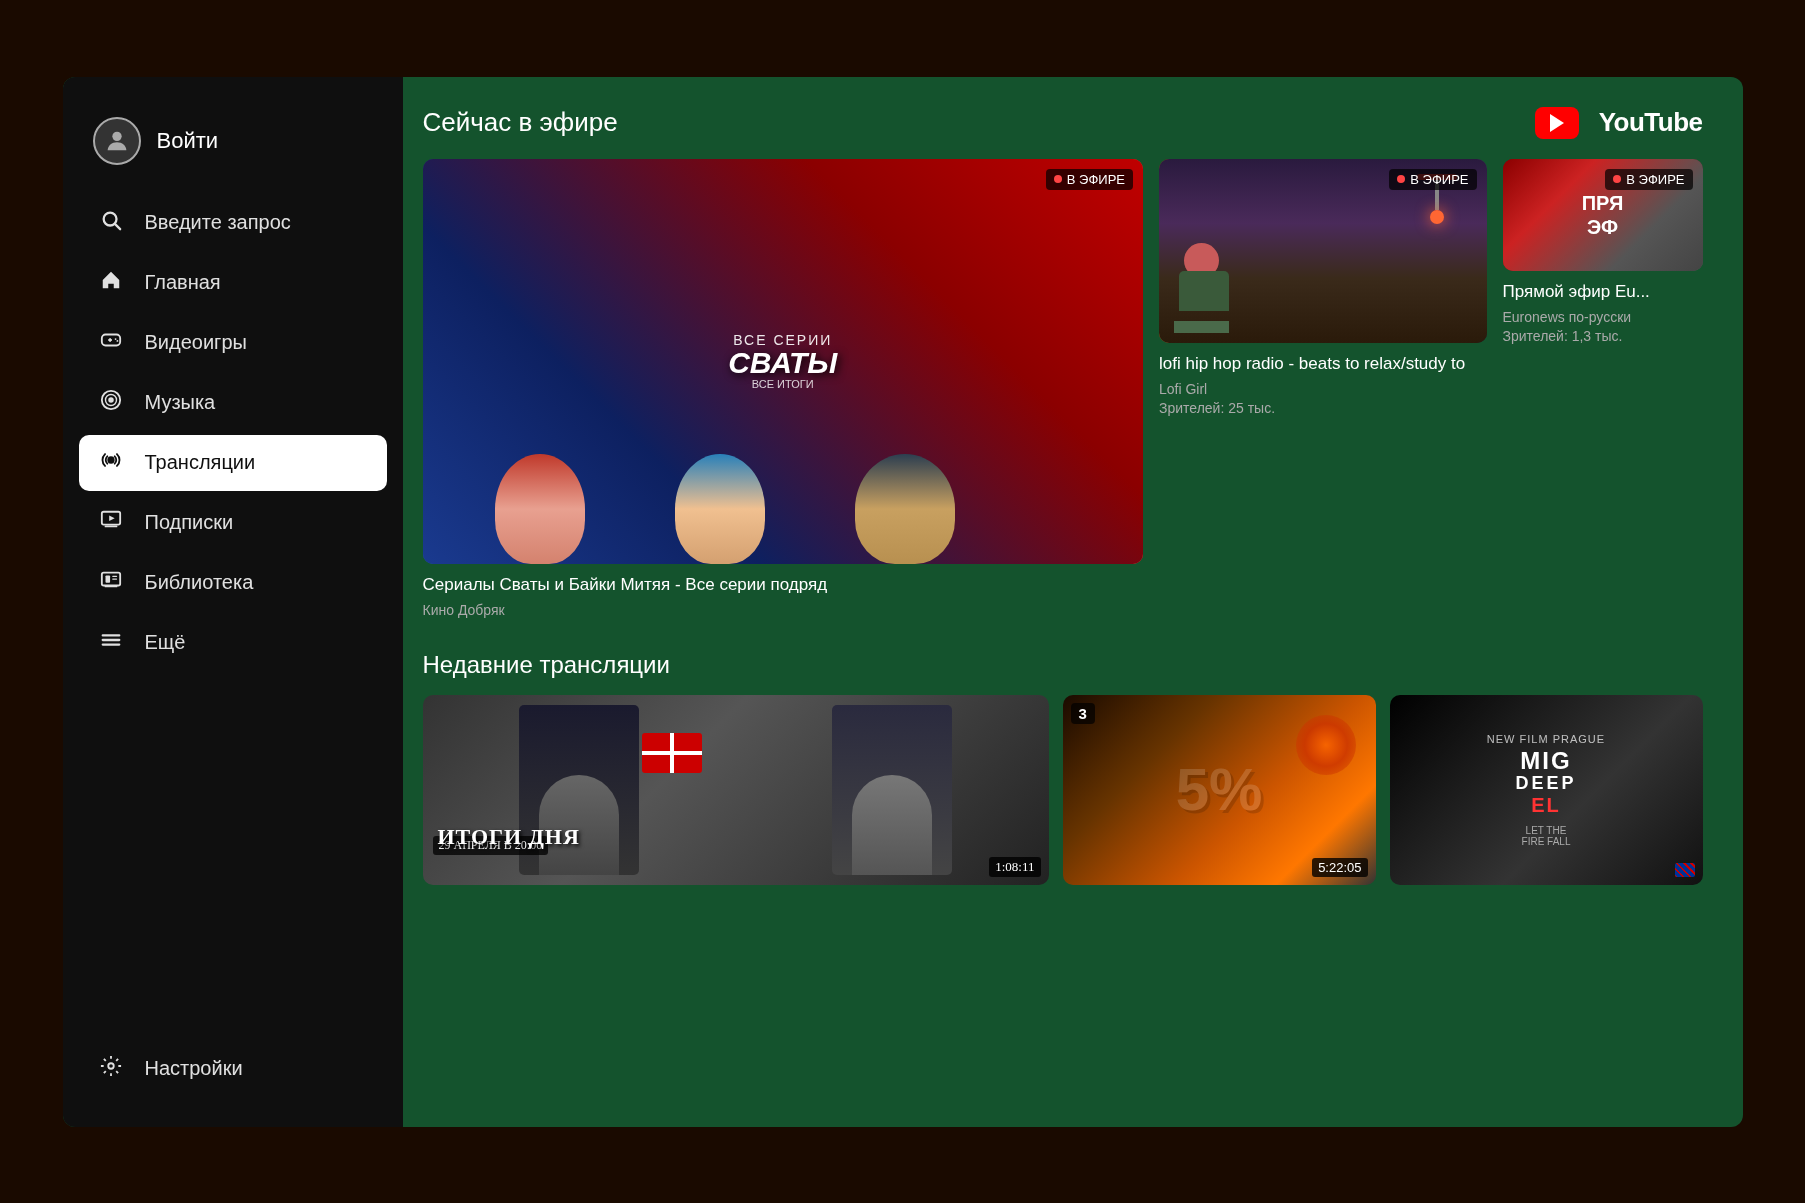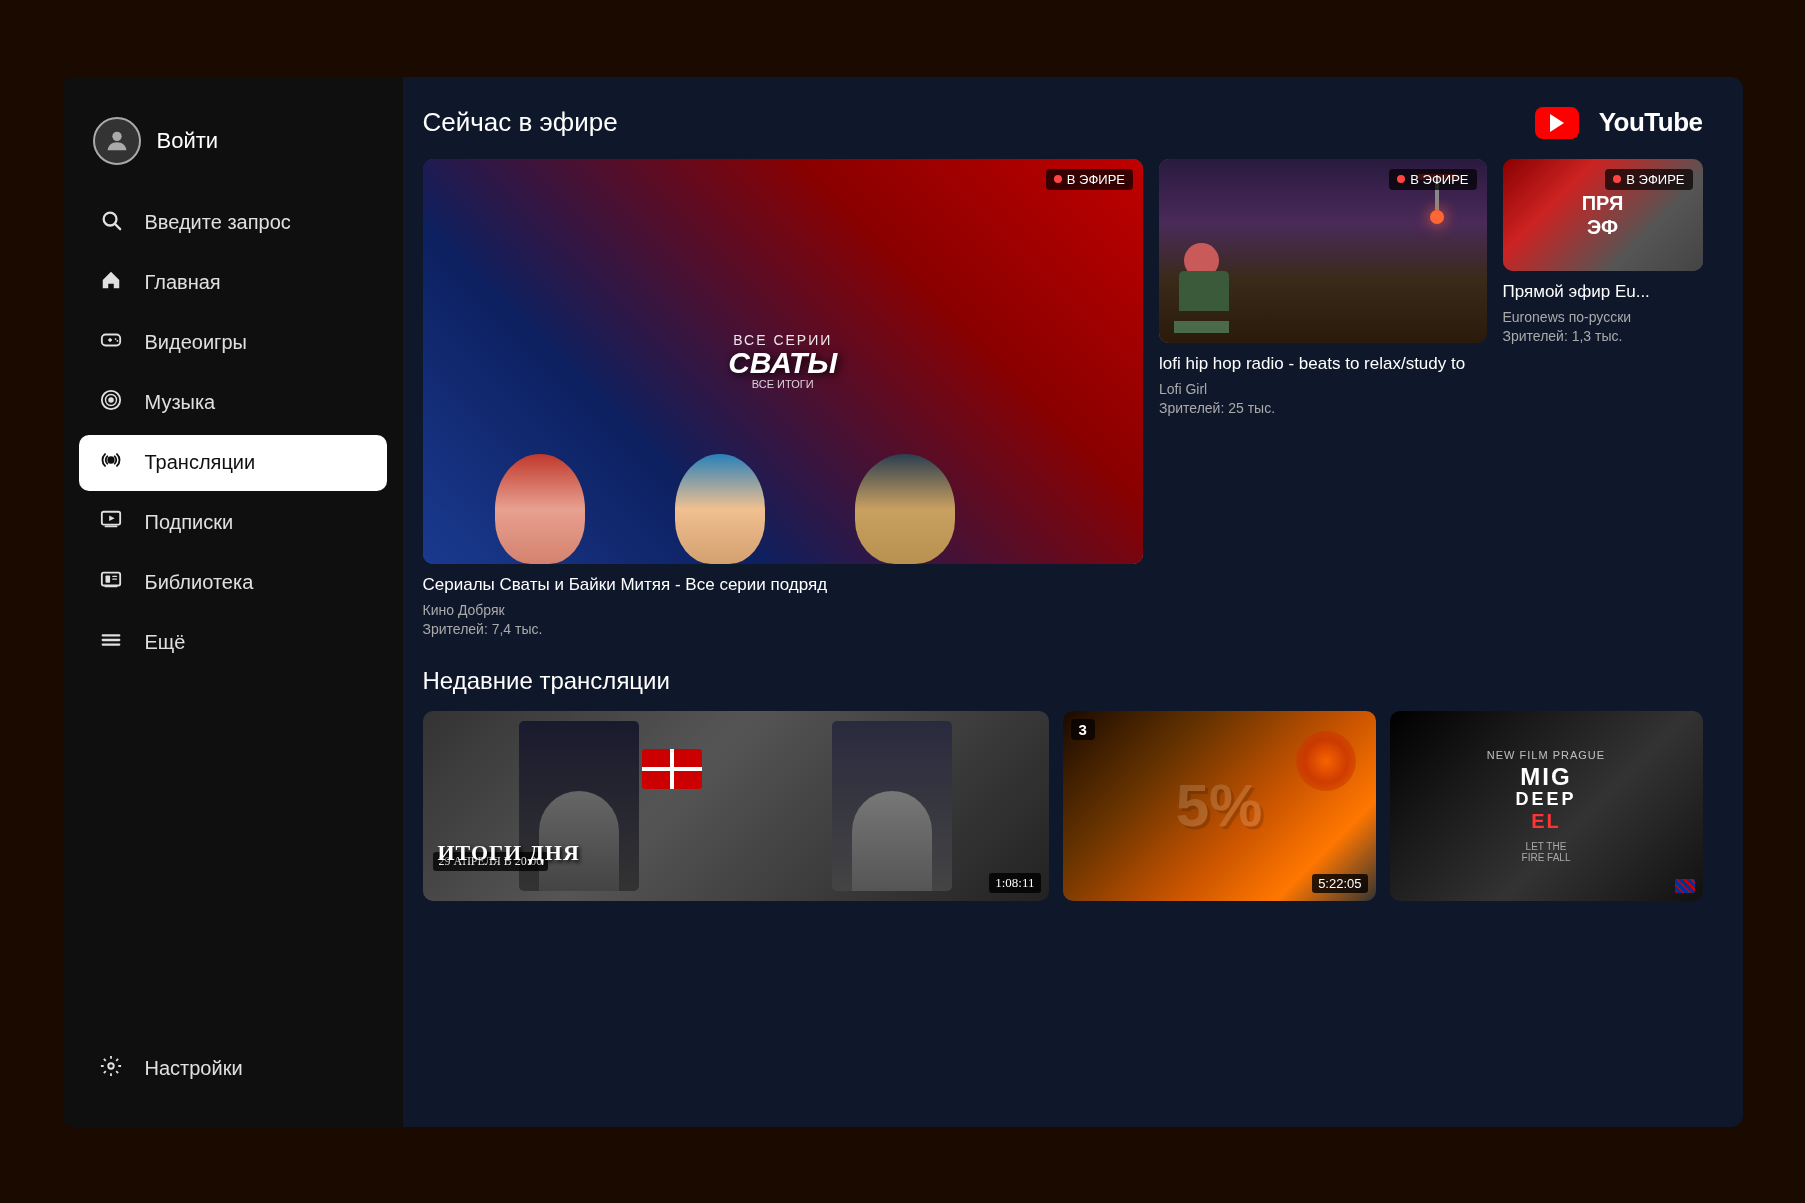--- a/index.html
+++ b/index.html
@@ -11,21 +11,21 @@
       font-family: 'Arial', sans-serif;
       overflow: hidden;
       display: flex;
       align-items: center;
       justify-content: center;
     }
 
     .tv-frame {
       width: 1680px;
       height: 1050px;
-      background: #0f172a;
+      background: #14532d;
       border-radius: 12px;
       display: flex;
       position: relative;
       overflow: hidden;
     }
 
     
     .sidebar {
       width: 340px;
       background: #0f0f0f;
@@ -514,21 +514,20 @@
             <div style="font-size:11px; color:#fff; opacity:0.8;">ВСЕ ИТОГИ</div>
           </div>
           <div class="live-badge">
             <div class="live-dot"></div>
             <span>В ЭФИРЕ</span>
           </div>
         </div>
         <div class="video-info">
           <div class="video-title">Сериалы Сваты и Байки Митяя - Все серии подряд</div>
           <div class="video-channel">Кино Добряк</div>
-          <div class="video-viewers">Зрителей: 7,4 тыс.</div>
         </div>
       </div>
 
       <div class="video-card">
         <div class="video-thumb thumb-lofi">
 
           <div style="position:absolute;inset:0;background:linear-gradient(180deg,#2a1a3e 0%,#4a2a5a 35%,#3a2a1a 65%,#2a1a0a 100%);">
 
             <div style="position:absolute;top:15px;right:30px;width:40px;height:50px;">
               <div style="width:40px;height:6px;background:#cc3333;border-radius:4px;"></div>

